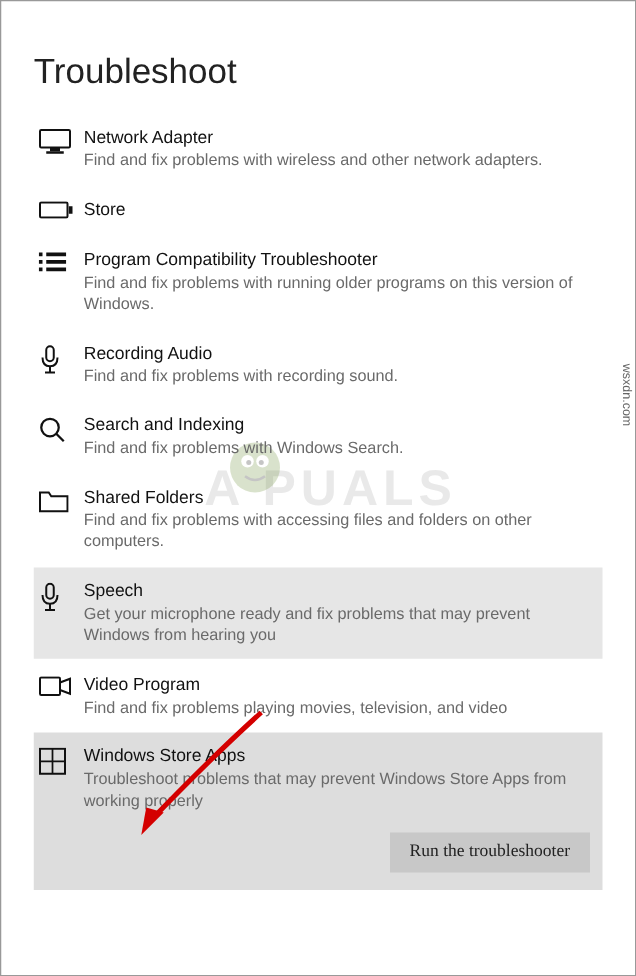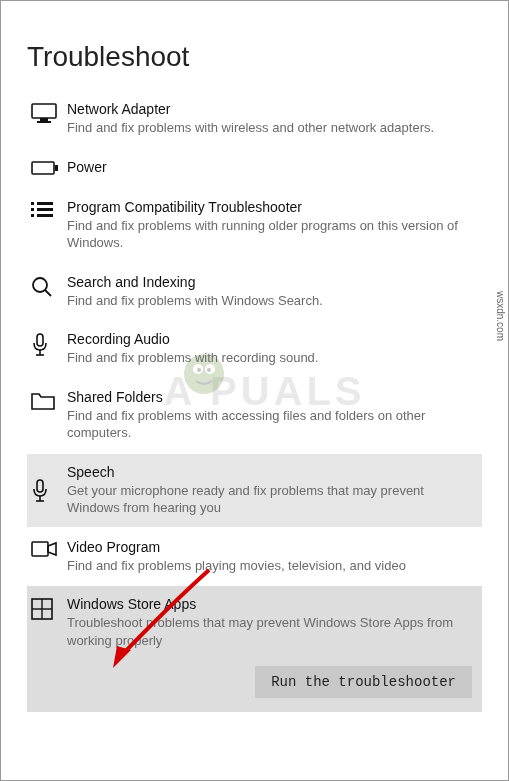--- a/index.html
+++ b/index.html
@@ -24,21 +24,20 @@
   }
   .item {
     display: flex;
     align-items: flex-start;
     padding: 10px 8px 10px 4px;
     margin-bottom: 2px;
     cursor: pointer;
   }
   .item.selected {
     background: #e6e6e6;
-    align-items: center;
   }
   .item.hover {
     background: #ddd;
   }
   .icon-col {
     width: 36px;
     flex-shrink: 0;
     padding-top: 2px;
     color: #111;
   }
@@ -63,21 +62,21 @@
     padding: 6px 10px 14px 0;
     background: #ddd;
     margin-top: -2px;
   }
   .run-btn {
     background: #c8c8c8;
     border: none;
     padding: 8px 16px;
     font-size: 14px;
     color: #222;
-    font-family: Liberation Mono, monospace;
+    font-family: Liberation Serif, serif;
     cursor: pointer;
   }
   .watermark {
     position: absolute;
     left: 0; right: 0;
     top: 368px;
     text-align: center;
     font-size: 40px;
     font-weight: 700;
     letter-spacing: 4px;
@@ -153,21 +152,21 @@
   </div>
 
   <div class="item">
     <div class="icon-col">
       <svg width="28" height="14" viewBox="0 0 28 14">
           <rect x="1" y="1" width="22" height="12" rx="1" fill="none" stroke="#111" stroke-width="1.6"></rect>
           <rect x="24" y="4" width="3" height="6" fill="#111"></rect>
         </svg>
     </div>
     <div class="text-col">
-      <div class="title">Power</div>
+      <div class="title">Store</div>
     </div>
   </div>
 
   <div class="item">
     <div class="icon-col">
       <svg width="22" height="18" viewBox="0 0 22 18">
         <rect x="0" y="1" width="3" height="3" fill="#111"></rect>
           <rect x="6" y="1" width="16" height="3" fill="#111"></rect>
         <rect x="0" y="7" width="3" height="3" fill="#111"></rect>
           <rect x="6" y="7" width="16" height="3" fill="#111"></rect>
@@ -176,48 +175,48 @@
       </svg>
     </div>
     <div class="text-col">
       <div class="title">Program Compatibility Troubleshooter</div>
       <div class="desc">Find and fix problems with running older programs on this version of Windows.</div>
     </div>
   </div>
 
   <div class="item">
     <div class="icon-col">
-      <svg width="22" height="22" viewBox="0 0 22 22">
-          <circle cx="9" cy="9" r="7" fill="none" stroke="#111" stroke-width="1.8"></circle>
-          <line x1="14" y1="14" x2="20" y2="20" stroke="#111" stroke-width="1.8"></line>
-        </svg>
-    </div>
-    <div class="text-col">
-      <div class="title">Search and Indexing</div>
-      <div class="desc">Find and fix problems with Windows Search.</div>
-    </div>
-  </div>
-
-  <div class="item">
-    <div class="icon-col">
       <svg width="18" height="24" viewBox="0 0 18 24">
           <rect x="6" y="1" width="6" height="12" rx="3" fill="none" stroke="#111" stroke-width="1.6"></rect>
           <path d="M3 10 Q3 17 9 17 Q15 17 15 10" fill="none" stroke="#111" stroke-width="1.6"></path>
           <line x1="9" y1="17" x2="9" y2="22" stroke="#111" stroke-width="1.6"></line>
           <line x1="5" y1="22" x2="13" y2="22" stroke="#111" stroke-width="1.6"></line>
         </svg>
     </div>
     <div class="text-col">
       <div class="title">Recording Audio</div>
       <div class="desc">Find and fix problems with recording sound.</div>
     </div>
   </div>
 
   <div class="item">
     <div class="icon-col">
+      <svg width="22" height="22" viewBox="0 0 22 22">
+          <circle cx="9" cy="9" r="7" fill="none" stroke="#111" stroke-width="1.8"></circle>
+          <line x1="14" y1="14" x2="20" y2="20" stroke="#111" stroke-width="1.8"></line>
+        </svg>
+    </div>
+    <div class="text-col">
+      <div class="title">Search and Indexing</div>
+      <div class="desc">Find and fix problems with Windows Search.</div>
+    </div>
+  </div>
+
+  <div class="item">
+    <div class="icon-col">
       <svg width="24" height="20" viewBox="0 0 24 20">
           <path d="M1 3 L8 3 L10 6 L23 6 L23 18 L1 18 Z" fill="none" stroke="#111" stroke-width="1.6"></path>
         </svg>
     </div>
     <div class="text-col">
       <div class="title">Shared Folders</div>
       <div class="desc">Find and fix problems with accessing files and folders on other computers.</div>
     </div>
   </div>
 

